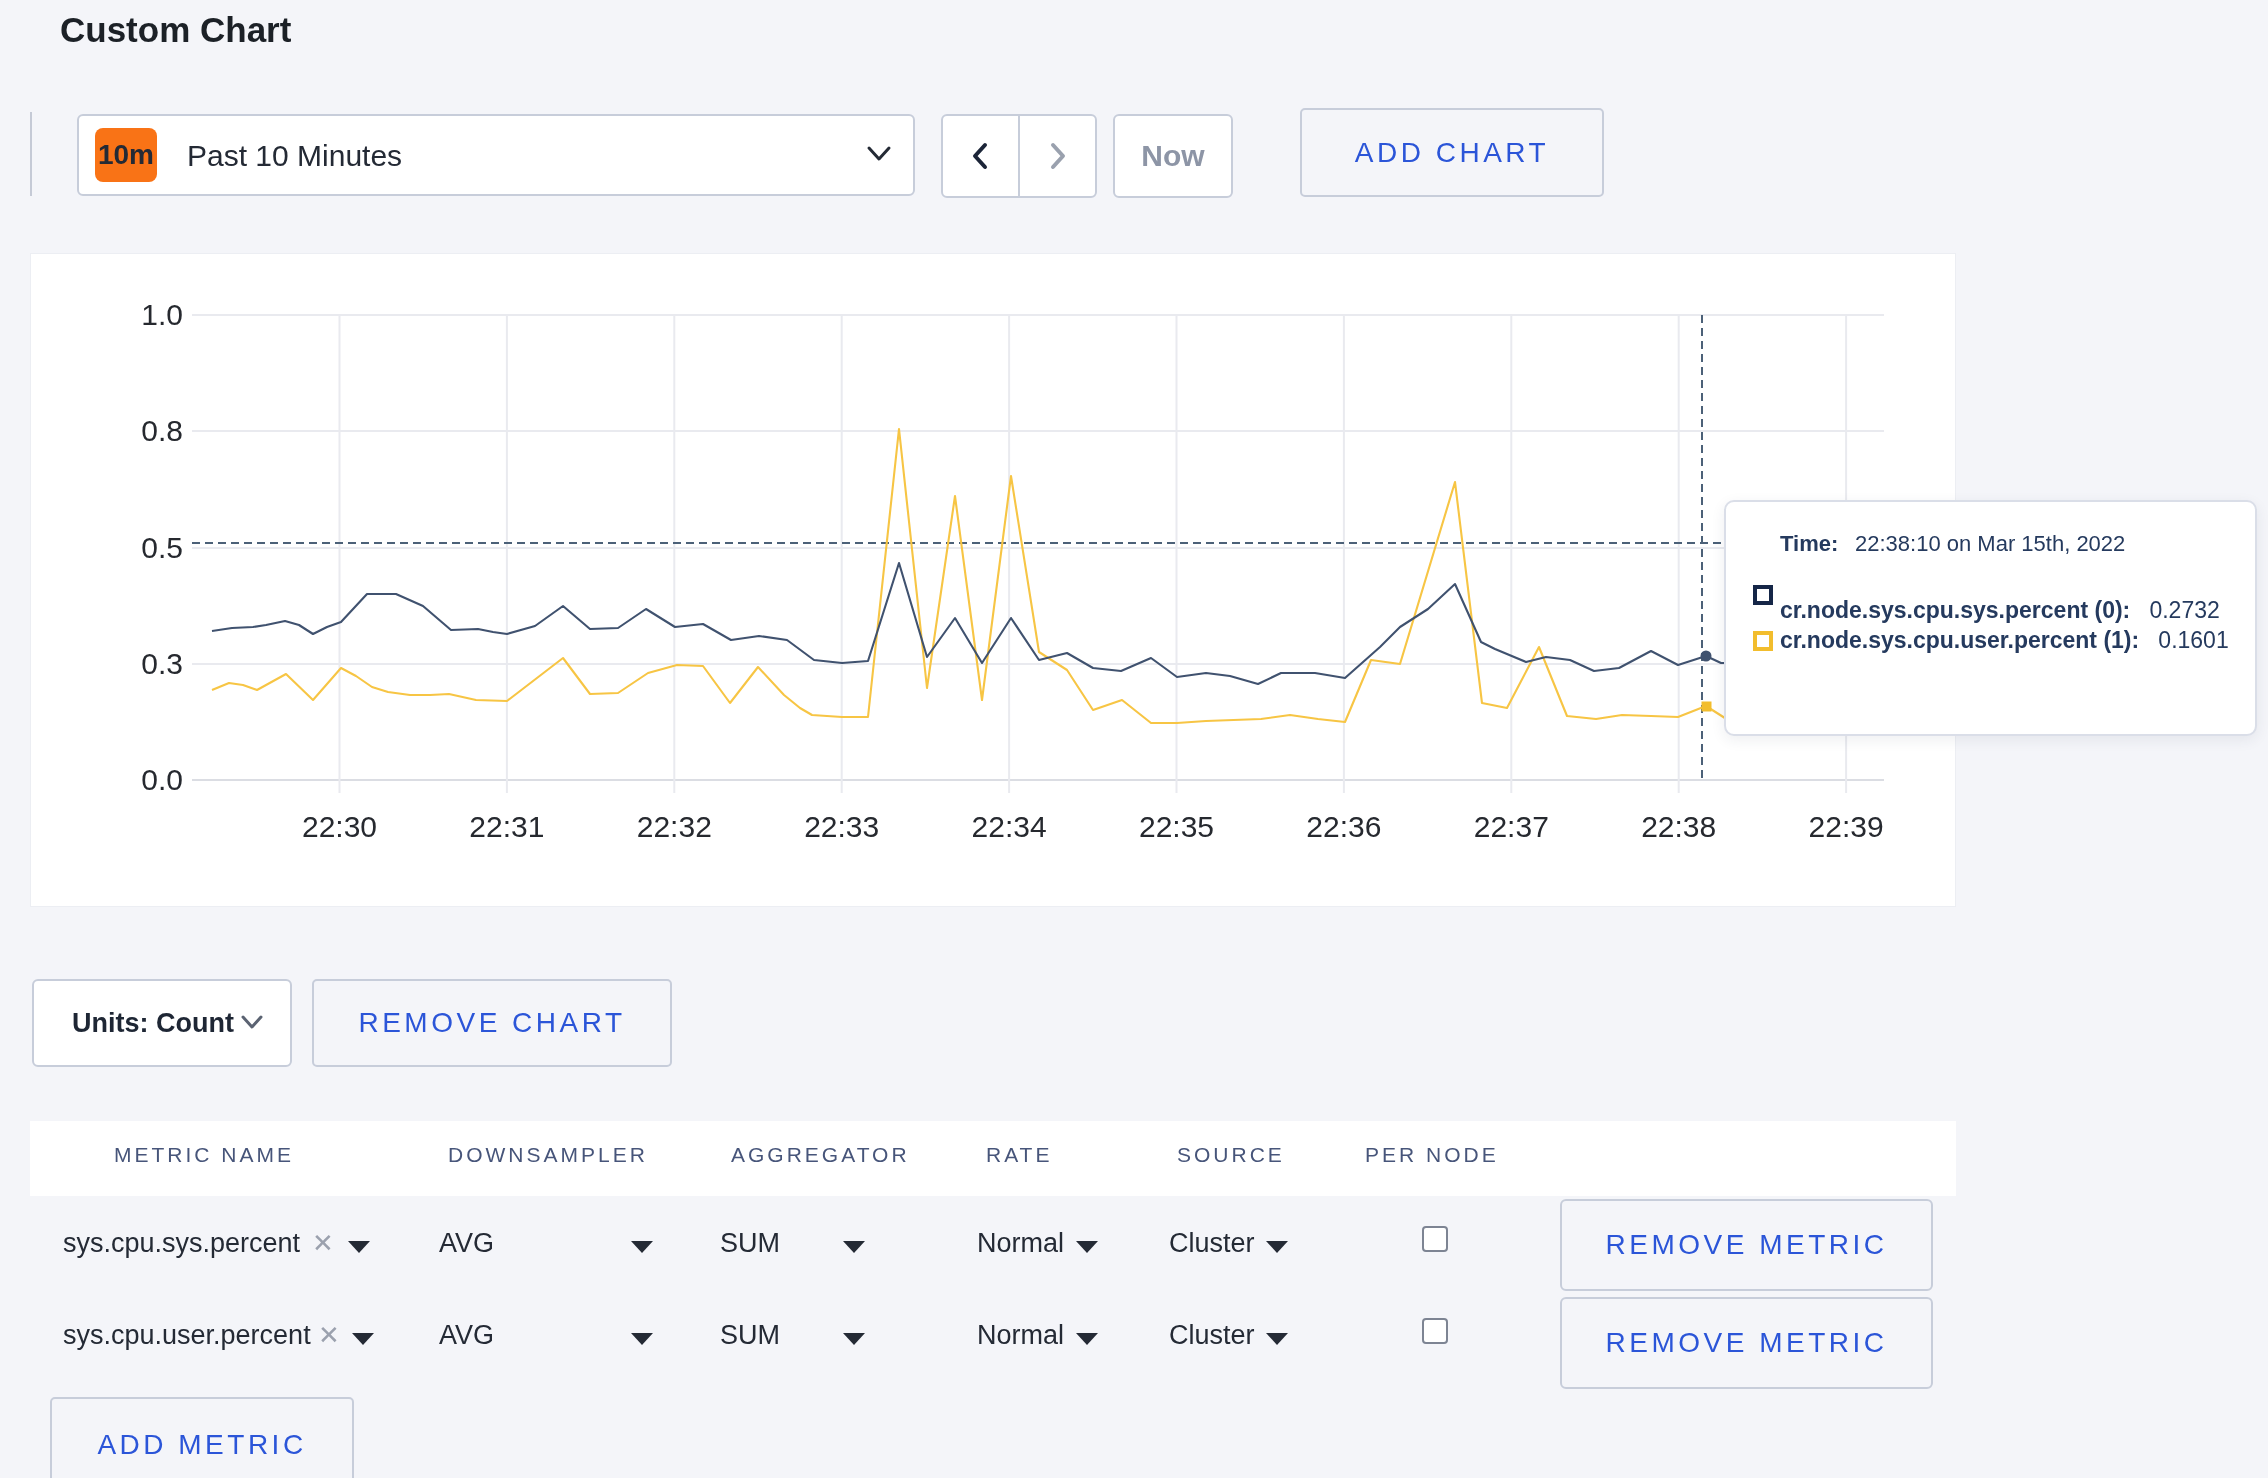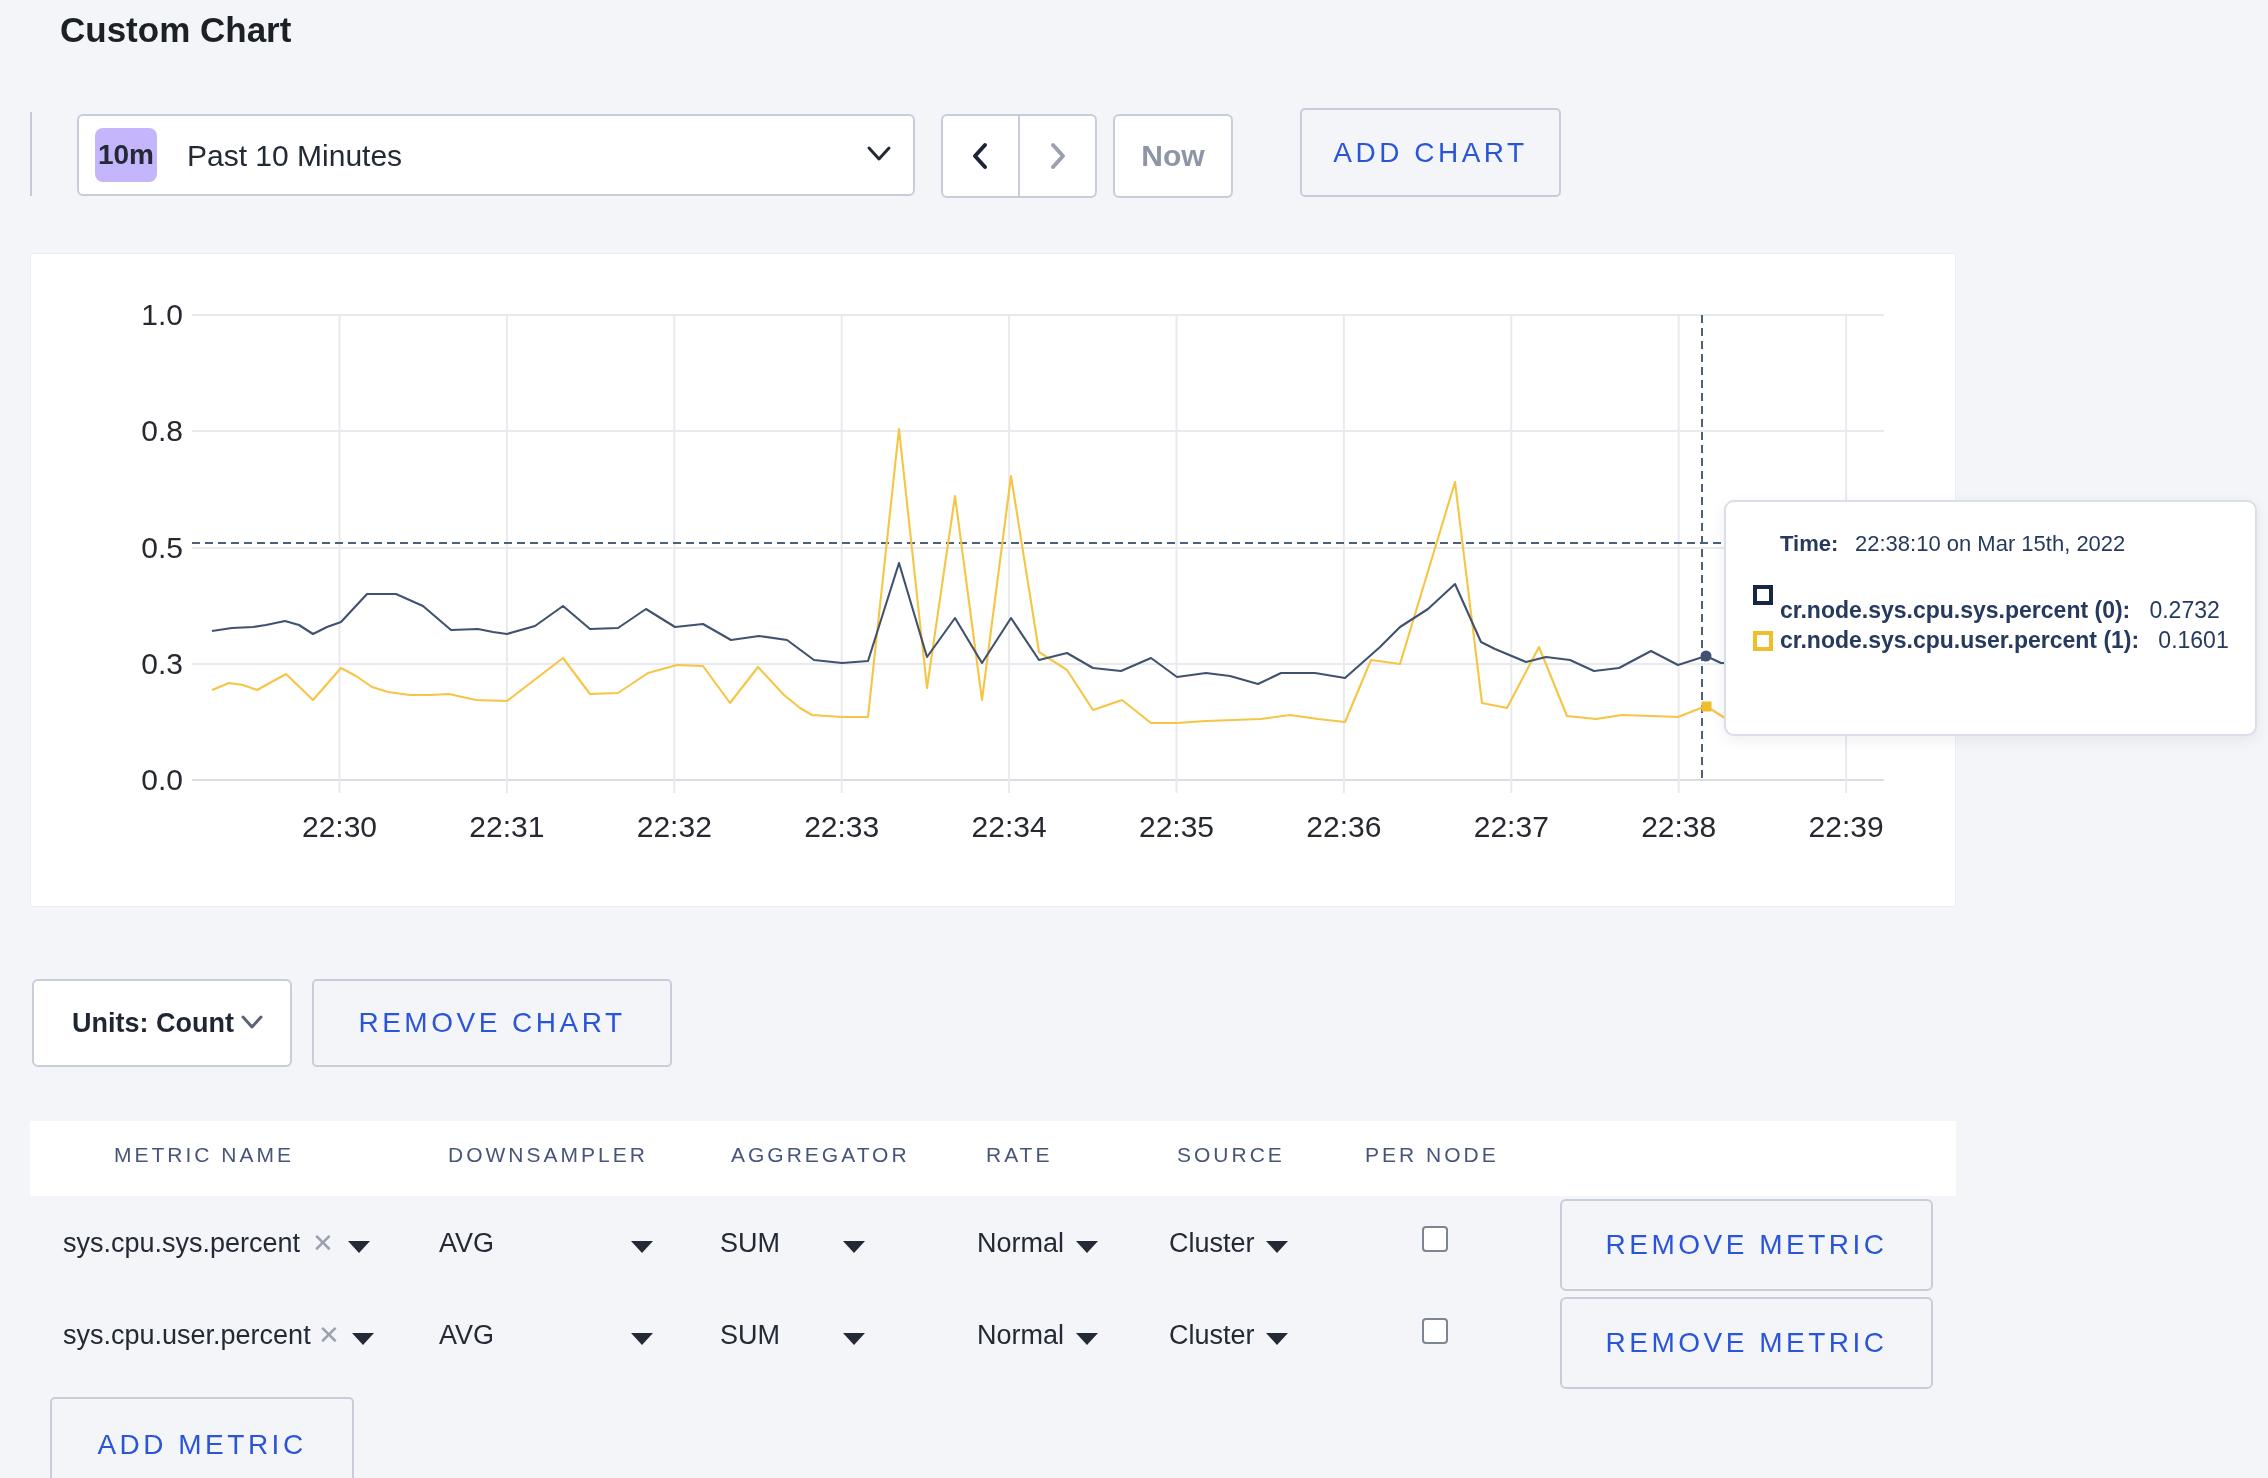--- a/index.html
+++ b/index.html
@@ -5,36 +5,36 @@
 html,body { width:2268px; height:1478px; background:#f4f5f9; font-family:"Liberation Sans", sans-serif; position:relative; overflow:hidden; }
 .abs { position:absolute; }
 .btn { position:absolute; border:2px solid #c7cdda; border-radius:5px; color:#2b55d8; font-size:28px; font-weight:400; letter-spacing:3.5px; display:flex; align-items:center; justify-content:center; }
 .caret { display:inline-block; width:0; height:0; border-left:11px solid transparent; border-right:11px solid transparent; border-top:12px solid #242a35; }
 </style></head>
 <body>
 <div class="abs" style="left:60px; top:10px; font-size:35px; font-weight:700; color:#1c2127;">Custom Chart</div>
 
 <div class="abs" style="left:30px; top:112px; width:2px; height:84px; background:#c5cad6;"></div>
 <div class="abs" style="left:77px; top:114px; width:838px; height:82px; background:#fff; border:2px solid #c7cdda; border-radius:6px;"></div>
-<div class="abs" style="left:95px; top:128px; width:62px; height:54px; background:#c4b5fd; border-radius:8px; display:flex; align-items:center; justify-content:center; font-size:28px; font-weight:700; color:#242a35;">10m</div>
+<div class="abs" style="left:95px; top:128px; width:62px; height:54px; background:#f97316; border-radius:8px; display:flex; align-items:center; justify-content:center; font-size:28px; font-weight:700; color:#242a35;">10m</div>
 <div class="abs" style="left:187px; top:139px; font-size:30px; color:#242a35;">Past 10 Minutes</div>
 <svg class="abs" style="left:866px; top:145px;" width="26" height="17" viewBox="0 0 26 17">
     <polyline points="3,3 13,14 23,3" fill="none" stroke="#242a35" stroke-width="3" stroke-linecap="round" stroke-linejoin="round"></polyline>
   </svg>
 
 <div class="abs" style="left:941px; top:114px; width:156px; height:84px; background:#fff; border:2px solid #c7cdda; border-radius:6px;"></div>
 <div class="abs" style="left:1018px; top:116px; width:2px; height:80px; background:#c7cdda;"></div>
 <svg class="abs" style="left:968px; top:142px;" width="24" height="28" viewBox="0 0 24 28">
     <polyline points="17,3 7,14 17,25" fill="none" stroke="#1c2538" stroke-width="4" stroke-linecap="round" stroke-linejoin="round"></polyline>
   </svg>
 <svg class="abs" style="left:1046px; top:142px;" width="24" height="28" viewBox="0 0 24 28">
     <polyline points="7,3 17,14 7,25" fill="none" stroke="#9aa1ae" stroke-width="4" stroke-linecap="round" stroke-linejoin="round"></polyline>
   </svg>
 <div class="abs" style="left:1113px; top:114px; width:120px; height:84px; background:#fff; border:2px solid #c7cdda; border-radius:6px; display:flex; align-items:center; justify-content:center; font-size:30px; font-weight:700; color:#8d95a6;">Now</div>
-<div class="btn" style="left:1300px; top:108px; width:261px; height:89px;">ADD CHART</div>
+<div class="btn" style="left:1300px; top:108px; width:304px; height:89px;">ADD CHART</div>
 
 <div class="abs" style="left:30px; top:253px; width:1926px; height:654px; background:#fff; border:1px solid #eceef3;"></div>
 <svg class="abs" style="left:0; top:0;" width="2268" height="1478" font-family="&quot;Liberation Sans&quot;, sans-serif">
 <line x1="192" y1="315" x2="1884" y2="315" stroke="#e9eaef" stroke-width="2"></line>
 <line x1="192" y1="431" x2="1884" y2="431" stroke="#e9eaef" stroke-width="2"></line>
 <line x1="192" y1="548" x2="1884" y2="548" stroke="#e9eaef" stroke-width="2"></line>
 <line x1="192" y1="664" x2="1884" y2="664" stroke="#e9eaef" stroke-width="2"></line>
 <line x1="192" y1="780" x2="1884" y2="780" stroke="#dbdde3" stroke-width="2"></line>
 <line x1="339.5" y1="315" x2="339.5" y2="793" stroke="#e9eaef" stroke-width="2"></line>
 <line x1="506.9" y1="315" x2="506.9" y2="793" stroke="#e9eaef" stroke-width="2"></line>

